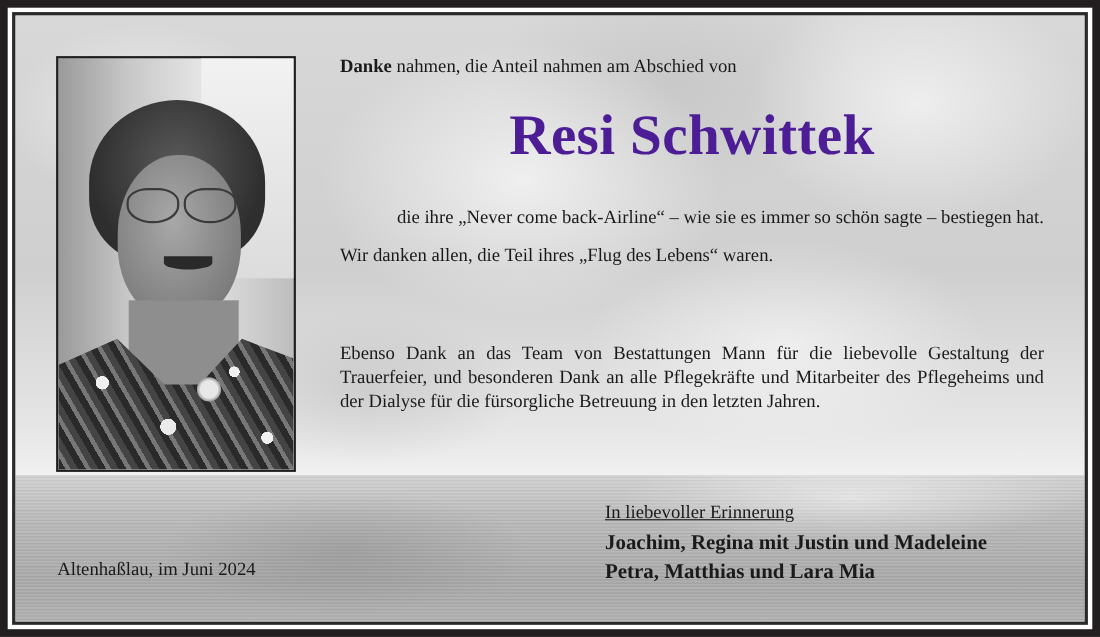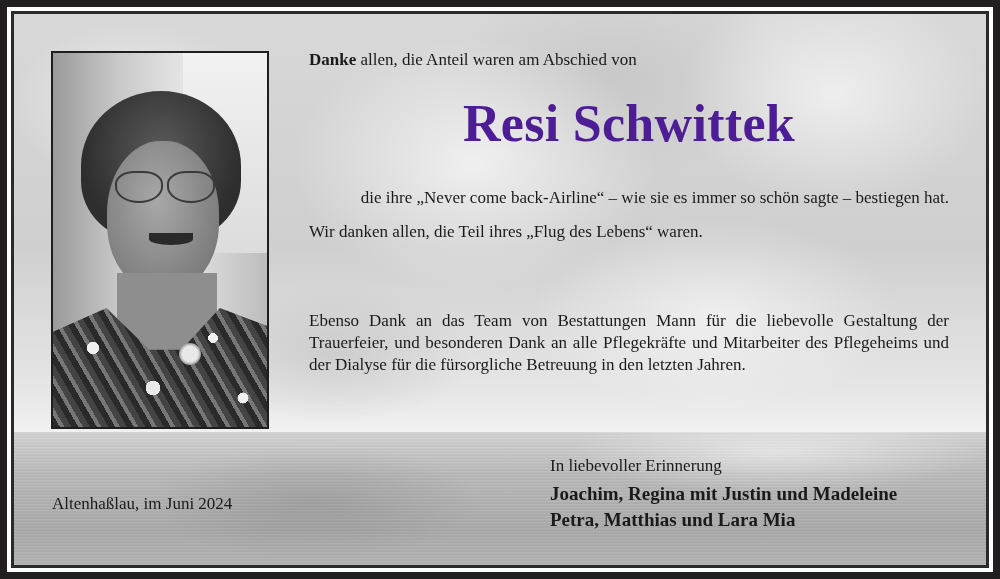--- a/index.html
+++ b/index.html
@@ -97,24 +97,24 @@
     }
     .para {
       position: absolute; left: 295px; width: 640px;
       font-size: 17px; line-height: 22px; text-align: justify;
     }
     .p1 { top: 173px; text-align: right; white-space: nowrap; }
     .p2 { top: 207px; text-align: left; }
     .p3 { top: 240px; }
     .p4 { top: 296px; }
     .place {
-      position: absolute; left: 38px; top: 480px; font-size: 17px;
+      position: absolute; left: 38px; top: 494px; font-size: 17px;
     }
     .sign-intro {
-      position: absolute; left: 536px; top: 442px; font-size: 17px;
+      position: absolute; left: 536px; top: 442px; font-size: 17px; text-decoration: underline;
     }
     .sign-line {
       position: absolute; left: 536px; font-size: 19px; font-weight: bold;
     }
     .s1 { top: 469px; }
     .s2 { top: 495px; }
   </style>
 </head>
 <body>
 
@@ -129,21 +129,21 @@
       <div class="face"></div>
       <div class="glasses-l"></div>
       <div class="glasses-r"></div>
       <div class="mouth"></div>
       <div class="neck"></div>
       <div class="dress"></div>
       <div class="pendant"></div>
     </div>
 
     <div class="text-block intro">
-      <b>Danke</b><span> allen, die Anteil waren am Abschied von</span>
+      <b>Danke</b><span> nahmen, die Anteil nahmen am Abschied von</span>
     </div>
 
     <div class="name">Resi Schwittek</div>
 
     <div class="para p1">die ihre „Never come back-Airline“ – wie sie es immer so schön sagte – bestiegen hat.</div>
     <div class="para p2">Wir danken allen, die Teil ihres „Flug des Lebens“ waren.</div>
     <div class="para p4">Ebenso Dank an das Team von Bestattungen Mann für die liebevolle Gestaltung der Trauerfeier, und besonderen Dank an alle Pflegekräfte und Mitarbeiter des Pflegeheims und der Dialyse für die fürsorgliche Betreuung in den letzten Jahren.</div>
 
     <div class="place">Altenhaßlau, im Juni 2024</div>
 

